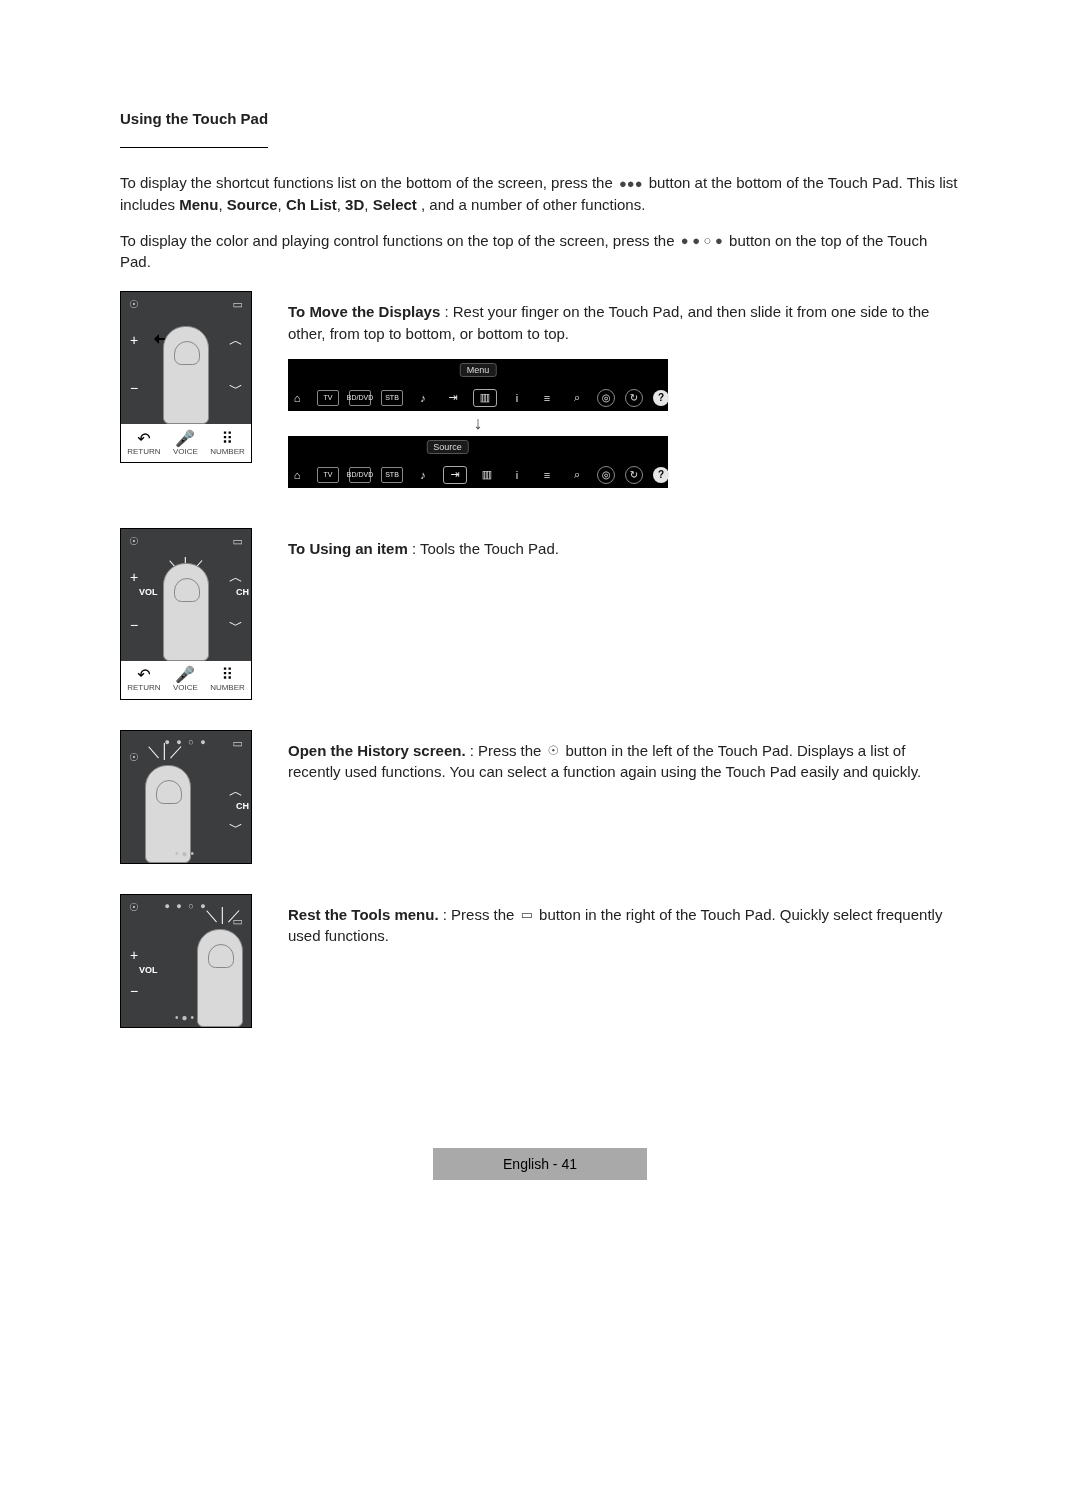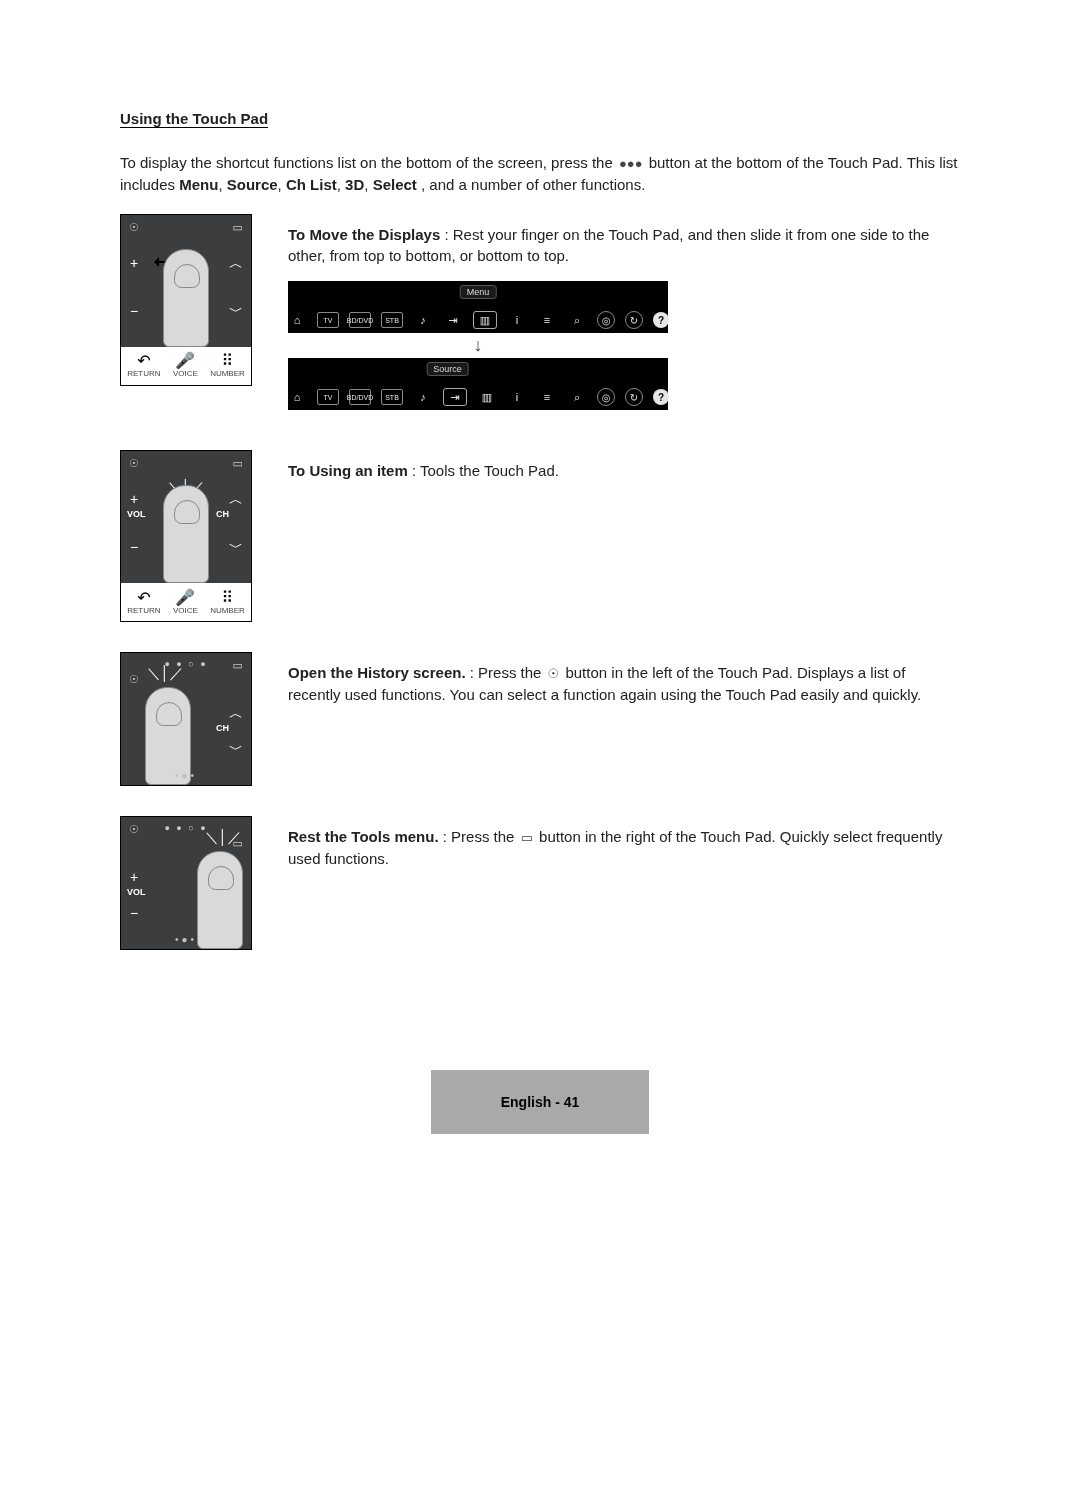--- a/index.html
+++ b/index.html
@@ -10,21 +10,21 @@
     color: #222;
     width: 1080px;
   }
   .page {
     padding: 110px 120px 40px 120px;
   }
   .section-title {
     font-weight: bold;
     border-bottom: 1.5px solid #000;
     display: inline-block;
-    padding-bottom: 0;
+    padding-bottom: 20px;
     margin-bottom: 14px;
   }
   .para {
     margin: 10px 0 14px 0;
     line-height: 1.45;
   }
   .para b { font-weight: bold; }
   .row {
     display: flex;
     align-items: flex-start;
@@ -52,22 +52,22 @@
     align-items:center;
     justify-content:space-around;
     font-size:8px;
   }
   .remote-bottom .b-icon { text-align:center; }
   .remote-bottom .b-icon .glyph { font-size:16px; color:#000; display:block; line-height:1; }
   .corner { position:absolute; font-size:11px; color:#c8c8c8; }
   .corner.tl { top:6px; left:8px; }
   .corner.tr { top:6px; right:8px; }
   .side-label { position:absolute; font-size:9px; color:#fff; font-weight:bold; }
-  .vol { left:6px; top:58px; }
-  .ch  { right:22px; top:58px;margin-left:20px; }
+  .vol { left:18px; top:58px; }
+  .ch  { right:2px; top:58px;margin-left:20px; }
   .plus { position:absolute; left:9px; top:40px; color:#fff; font-size:14px; }
   .minus{ position:absolute; left:9px; top:88px; color:#fff; font-size:14px; }
   .chev-up{ position:absolute; right:8px; top:40px; color:#fff; font-size:14px;}
   .chev-dn{ position:absolute; right:8px; top:88px; color:#fff; font-size:14px;}
   .finger {
     position:absolute;
     left:50%; transform:translateX(-50%);
     bottom:0;
     width:44px; height:96px;
     background:#d9d9d9;
@@ -185,23 +185,23 @@
     padding:0 2px;
   }
   .footer{
     margin-top:120px;
     text-align:center;
   }
   .footer-box{
     display:inline-block;
     background:#a9a9a9;
     color:#000;
-    font-weight:bold;
+    font-weight:normal;
     font-size:14px;
-    padding:24px 70px;
+    padding:8px 70px;
   }
 </style>
 </head>
 <body>
 
 <div class="page">
 
   <div class="section-title">Using the Touch Pad</div>
 
   <div class="para">
@@ -209,20 +209,25 @@
     <span class="inline-icon">●●●</span>
     <span> button at the bottom of the Touch Pad. This list includes </span>
     <b>Menu</b>, 
     <b>Source</b>, 
     <b>Ch List</b>, 
     <b>3D</b>, 
     <b>Select</b>
     <span>, and a number of other functions.</span>
   </div>
 
+  <div class="para">
+    <span>To display the color and playing control functions on the top of the screen, press the </span>
+    <span class="inline-icon">● ● ○ ●</span>
+    <span> button on the top of the Touch Pad.</span>
+  </div>
 
   
   <div class="row">
     <div class="img-col">
       <div class="remote-box">
         <div class="remote-top">
           <span class="corner tl">☉</span>
           <span class="corner tr">▭</span>
           <span class="plus">+</span>
           <span class="minus">−</span>

